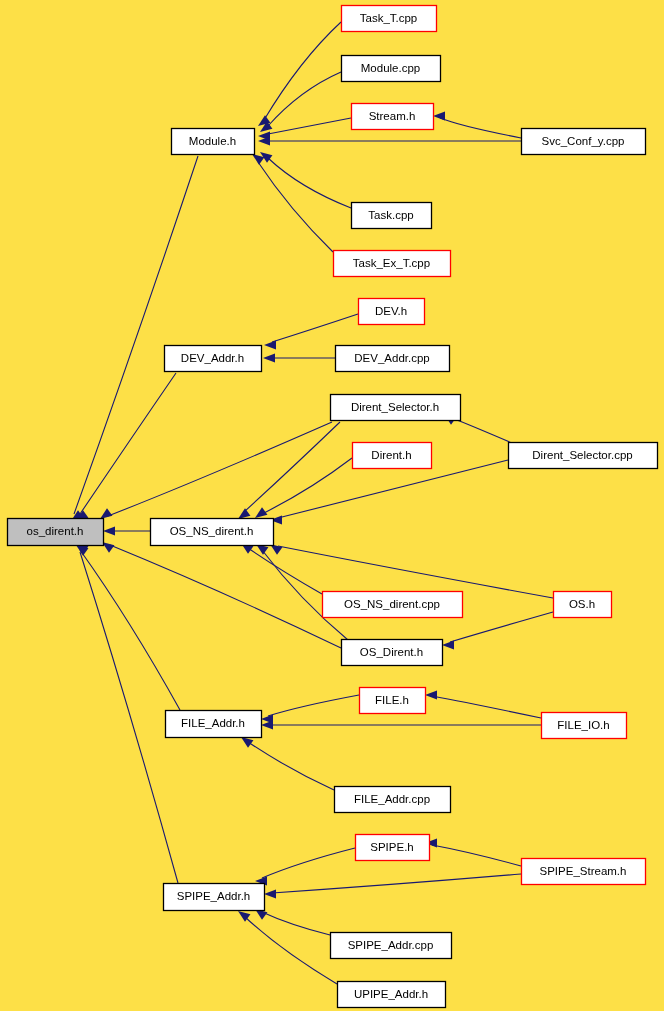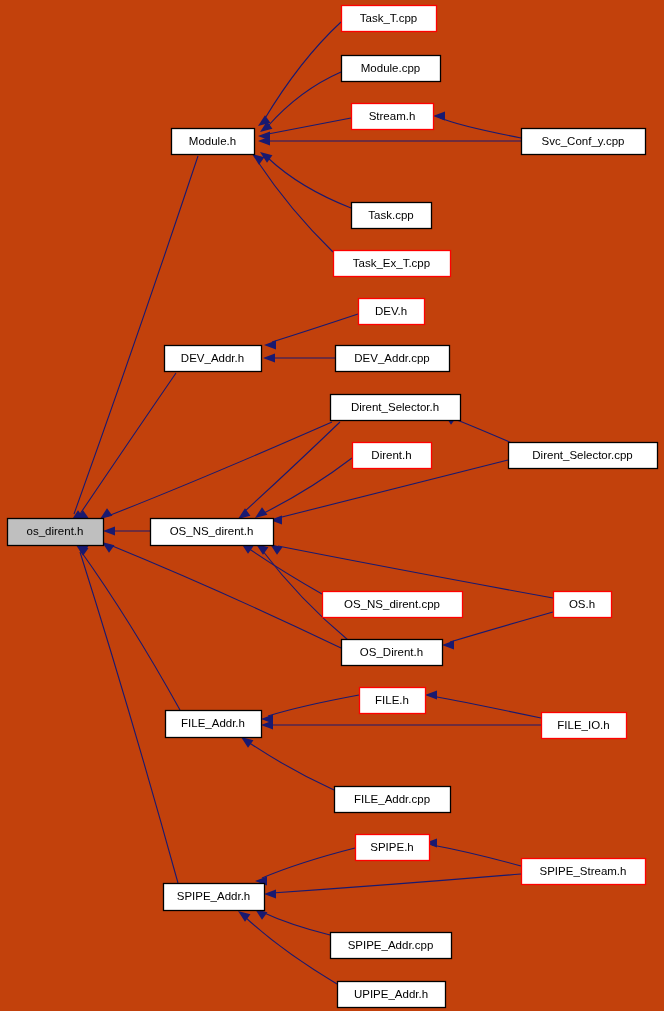--- a/index.html
+++ b/index.html
@@ -7,21 +7,21 @@
     padding: 0;
     background: #ffffff;
   }
   body {
     font-family: "Liberation Sans", sans-serif;
   }
   #graph-root {
     position: relative;
     width: 664px;
     height: 1011px;
-    background: #c2410c;
+    background: #fde047;
     overflow: hidden;
   }
   #graph-svg {
     position: absolute;
     left: 0;
     top: 0;
     width: 664px;
     height: 1011px;
   }
   .edge-line {

